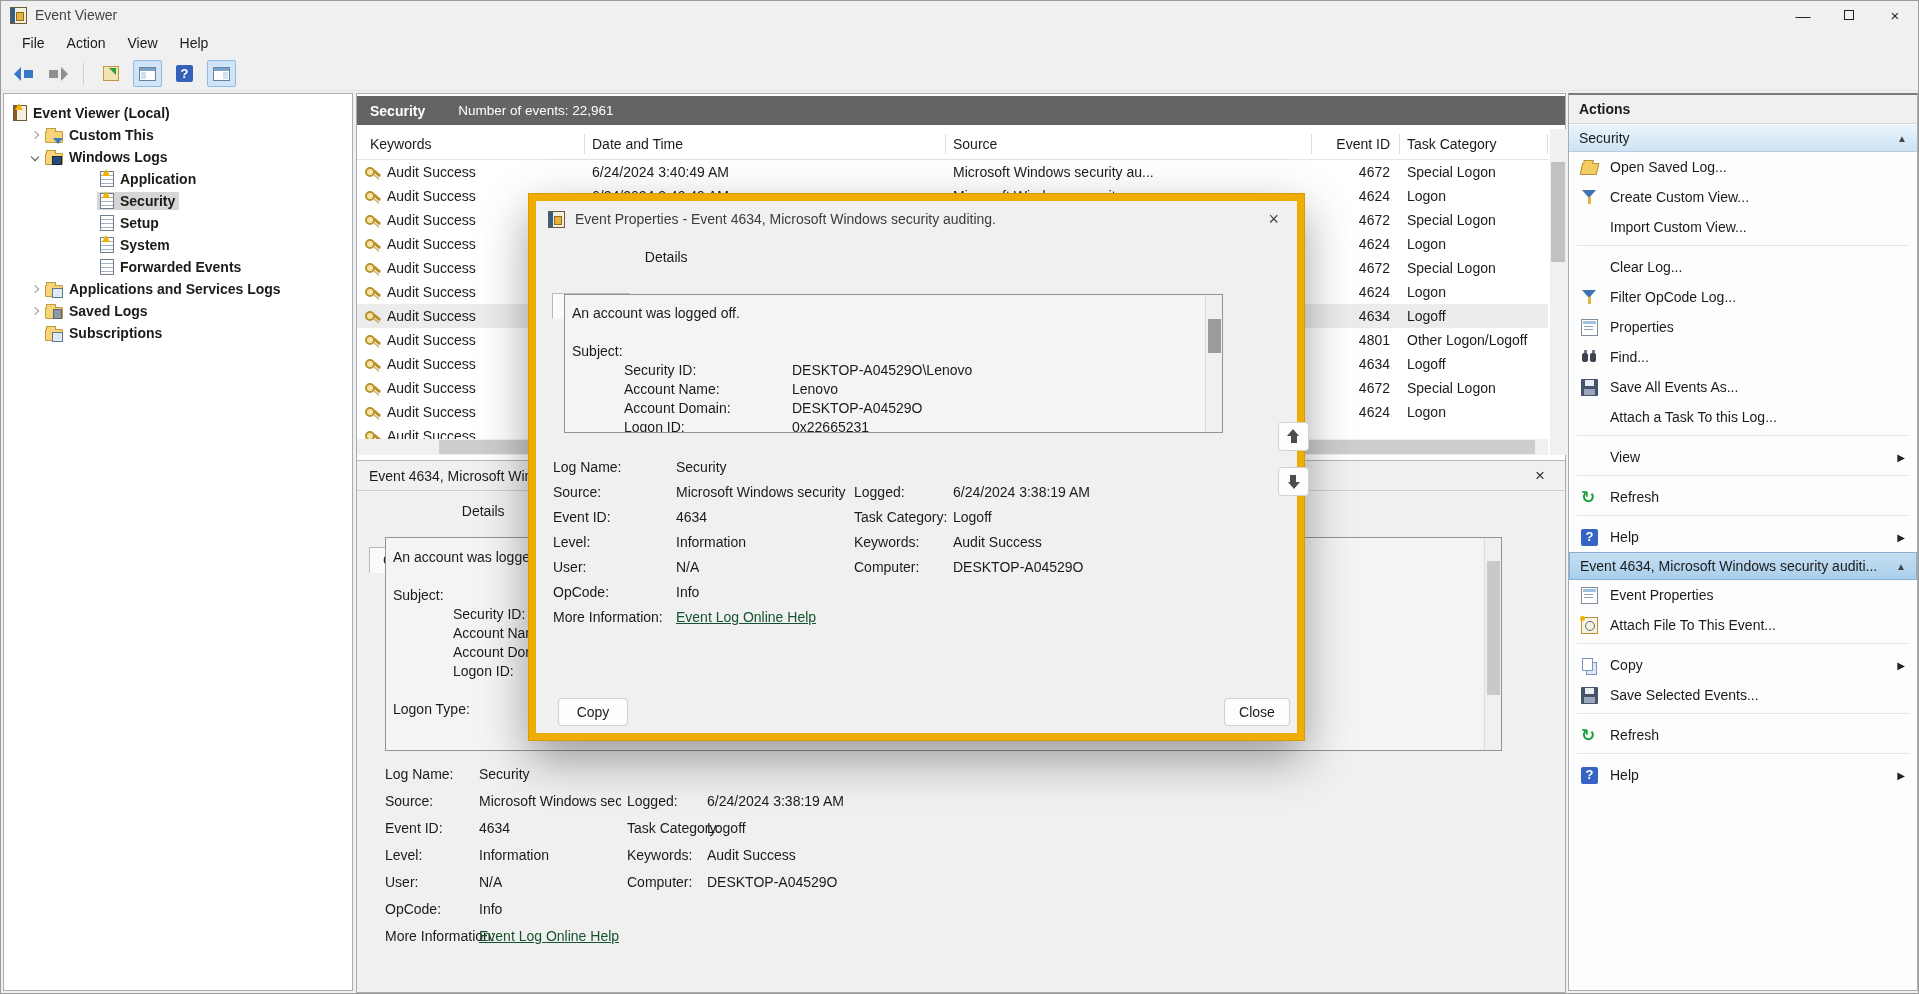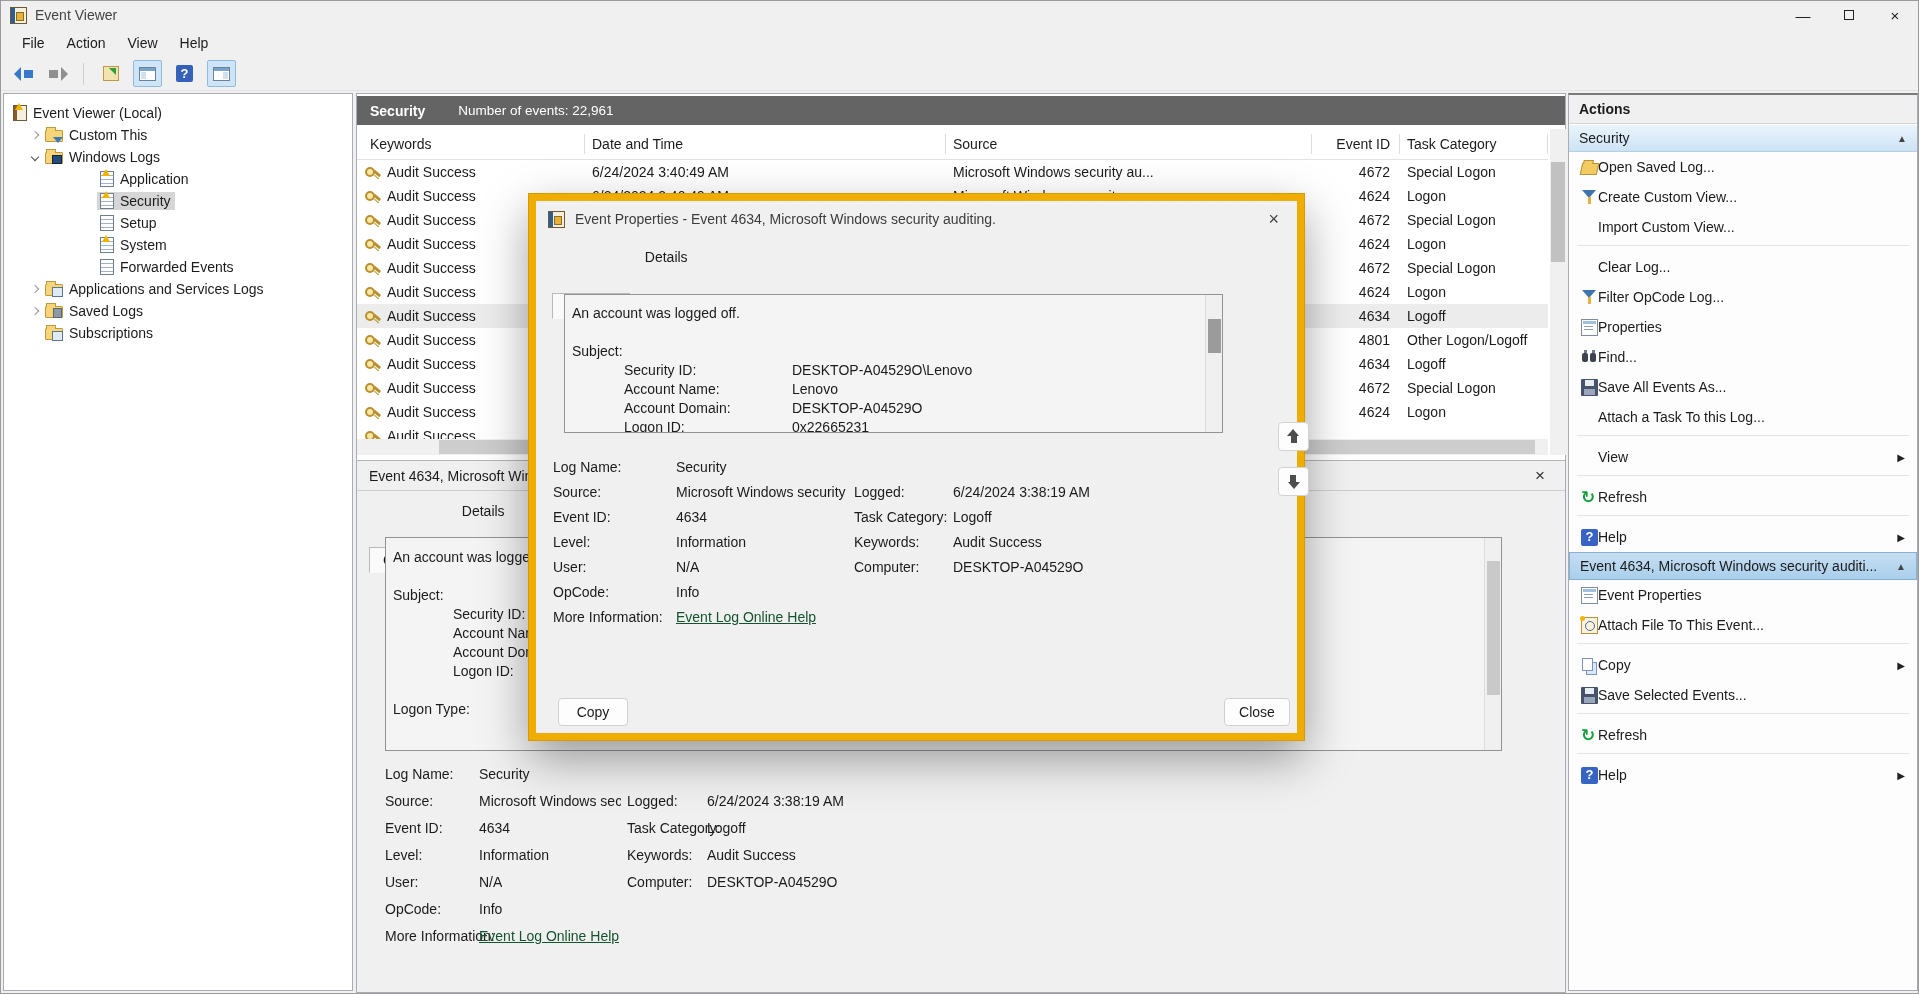--- a/index.html
+++ b/index.html
@@ -52,21 +52,21 @@
   
   #tree { position:absolute; left:2px; top:92px; width:350px; height:898px; background:#fff;
     border:1px solid #a8adb3; padding-top:8px; overflow:hidden; }
   .trow { display:flex; align-items:center; height:22px; white-space:nowrap; }
   .trow.ind0 { padding-left:6px; } .trow.ind1 { padding-left:24px; } .trow.ind2 { padding-left:40px;margin-left:37px; }
   .texp { width:16px; height:16px; position:relative; flex:none; }
   .texp.ec::before, .texp.ee::before { content:""; position:absolute; left:4px; top:5px; width:5px; height:5px;
     border-top:1.6px solid #9a9a9a; border-right:1.6px solid #9a9a9a; }
   .texp.ec::before { transform:rotate(45deg); }
   .texp.ee::before { transform:rotate(135deg); border-color:#4a4a4a; }
-  .thl { display:flex; align-items:flex-start; padding:1px 4px 1px 1px; }
+  .thl { display:flex; align-items:flex-end; padding:1px 4px 1px 1px;font-weight:bold; }
   .thl.selected { background:#d6d6d6; }
   .ticon { width:18px; height:16px; position:relative; margin-right:6px; flex:none; }
   .ti-root, .ti-log, .ti-logp { background:#fdfdfd; border:1px solid #6f7f8f; width:14px; margin-left:2px;
     background-image:repeating-linear-gradient(#fdfdfd 0 3px,#9fb4c6 3px 4px); }
   .ti-root { background-image:none; background:linear-gradient(90deg,#8a5a28 3px,#f5efdd 3px); border-color:#6b5a33; }
   .ti-root::after, .ti-log::after { content:""; position:absolute; left:1px; top:-3px; width:0; height:0;
     border-left:4px solid transparent; border-right:4px solid transparent; border-bottom:7px solid #f0b400; }
   .ti-folder, .ti-folderf, .ti-folder2, .ti-folds, .ti-folsub { background:#f7d478; border:1px solid #c09a3e;
     height:12px; margin-top:3px; border-radius:1px; }
   .ti-folder::before, .ti-folderf::before, .ti-folder2::before, .ti-folds::before, .ti-folsub::before {
@@ -174,21 +174,21 @@
     border:1px solid #a8adb3; border-top:2px solid #7a7a7a; }
   .ahead { height:29px; line-height:29px; font-weight:bold; padding-left:10px; background:#f0f0f0;
     border-bottom:1px solid #d5d5d5; }
   .asec { height:28px; display:flex; align-items:center; padding:0 10px;
     background:linear-gradient(#eaf4fc,#cde3f5); border-top:1px solid #fff; border-bottom:1px solid #b7cfe3; }
   .asec .hl { white-space:nowrap; overflow:hidden; flex:1; }
   .acaret { font-size:10px; color:#444; margin-left:6px; }
   .asec.sel { background:linear-gradient(#c6def3,#a9cfeb); border:1px solid #87afd1; }
   .aitem { display:flex; align-items:center; height:30px; padding:0 10px 0 12px; }
   .aitem.sep { height:7px; padding:0; border-top:1px solid #e4e4e4; margin:3px 8px 0 8px; }
-  .albl { white-space:nowrap; overflow:hidden; flex:1; }
+  .albl { margin-left:12px; white-space:nowrap; overflow:hidden; flex:1; }
   .iarrow { font-size:10px; color:#222; margin-right:2px; }
   .ai { width:17px; height:17px; position:relative; flex:none; }
   .ic-open { background:#f2cb63; border:1px solid #b8923b; height:12px; margin-top:3px; transform:skewX(-12deg); }
   .ic-open::before { content:""; position:absolute; left:0; top:-4px; width:8px; height:3px;
     background:#f2cb63; border:1px solid #b8923b; border-bottom:none; }
   .ic-funnel::before { content:""; position:absolute; left:1px; top:1px; width:0; height:0;
     border-left:7px solid transparent; border-right:7px solid transparent; border-top:8px solid #3d74ae; }
   .ic-funnel::after { content:""; position:absolute; left:6.5px; top:8px; width:3px; height:7px; background:#e2b23e; }
   .ic-props { background:#fff; border:1px solid #7f8d9a; }
   .ic-props::before { content:""; position:absolute; left:1px; top:1px; right:1px; height:3px; background:#9fc0e0; }

